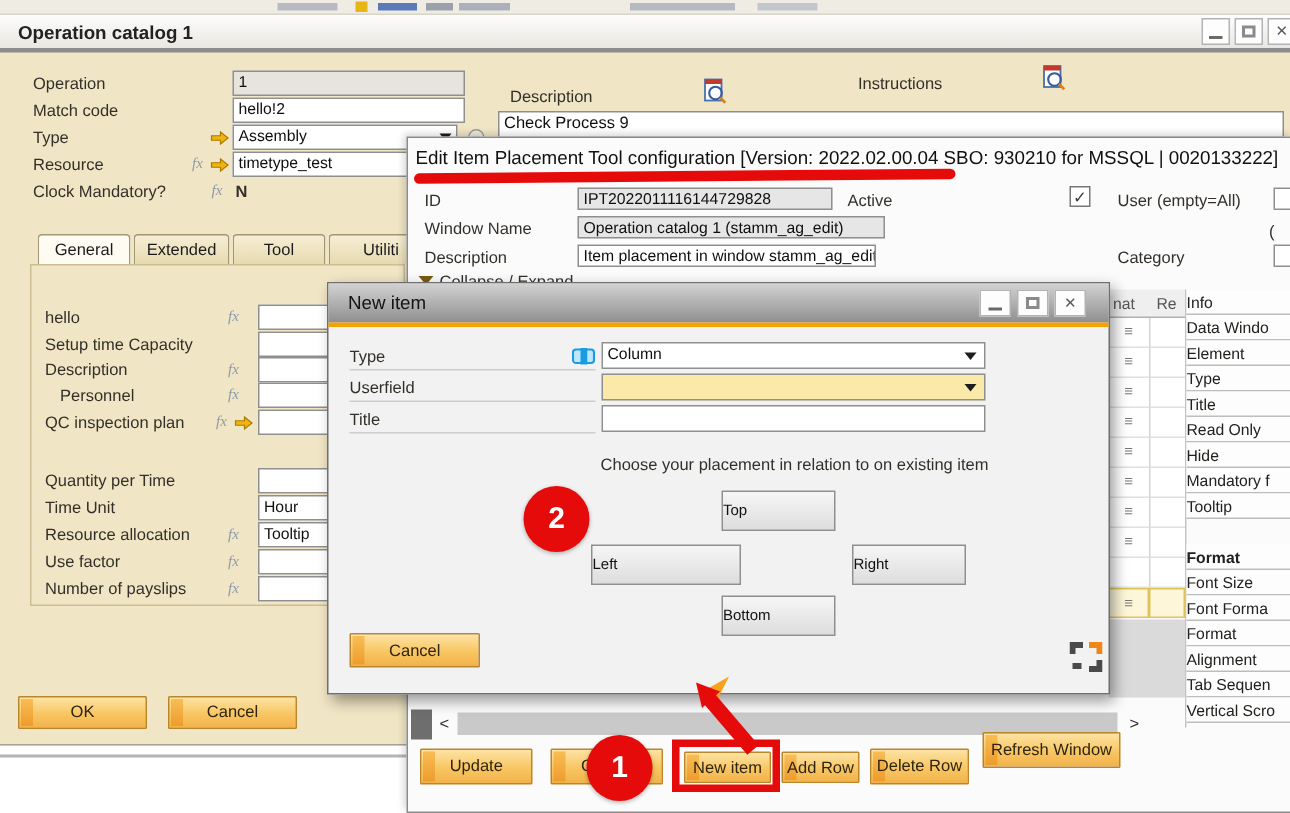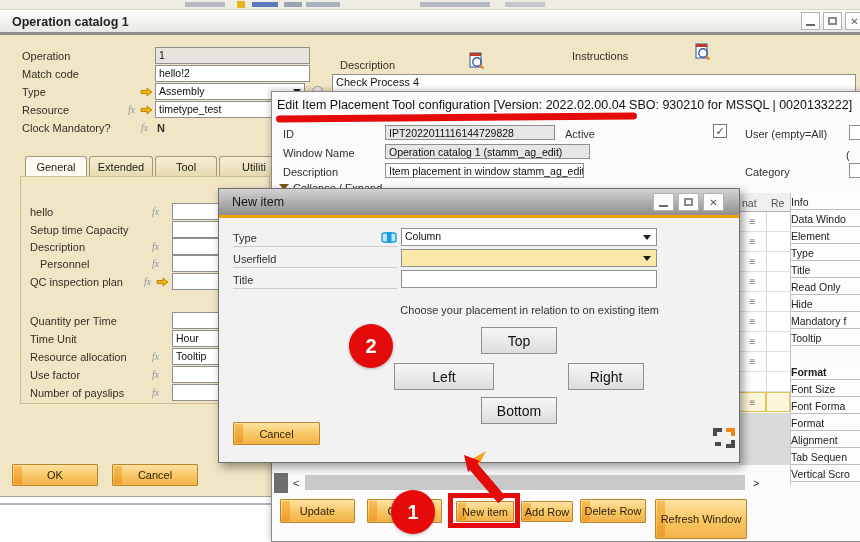--- a/index.html
+++ b/index.html
@@ -14,21 +14,21 @@
   .fx{position:absolute;font-family:"Liberation Serif",serif;font-style:italic;font-size:10px;color:#8d9aab}
   .tri-down{position:absolute;width:0;height:0;border-left:4px solid transparent;
             border-right:4px solid transparent;border-top:5px solid #1d1d1d}
   .gold{position:absolute;border:1px solid #b9862c;border-radius:1px;
         background:linear-gradient(180deg,#fde3a4,#f8c662 55%,#f2b24c);
         font-size:11px;color:#2f2410;display:flex;align-items:center;justify-content:center;overflow:hidden}
   .gold::before{content:"";position:absolute;left:1px;top:1px;bottom:1px;width:8px;
         background:linear-gradient(180deg,#f8bd55,#ee9c2c)}
   .gold span{position:relative;white-space:nowrap}
   .graybtn{position:absolute;border:1px solid #8f8f8f;background:linear-gradient(180deg,#f6f6f6,#dddddd);
-        font-size:14px;color:#111;display:flex;align-items:center;justify-content:center}
+        font-size:10px;color:#111;display:flex;align-items:center;}
   .winbtn{position:absolute;width:19px;height:18px;background:#fdfdfd;border:1px solid #b3b3b3;
         display:flex;align-items:center;justify-content:center;font-size:10px;color:#5a5a5a}
   .winbtn .bar{width:9px;height:2px;background:#6a6a6a;margin-top:8px}
   .winbtn .box{width:9px;height:8px;border:2px solid #8a8a8a}
   .tab{position:absolute;height:20px;border:1px solid #a29877;border-bottom:none;border-radius:3px 3px 0 0;
         font-size:11px;display:flex;align-items:center;justify-content:center;
         background:linear-gradient(#f6eed4,#e7dab1);white-space:nowrap;overflow:hidden}
   .tab.active{background:#fdfbf2}
   .prow{position:absolute;left:791px;width:70px;height:17px;font-size:10.5px;color:#22211e;
         border-bottom:1px solid #bdbdbd;display:flex;align-items:flex-end;padding-bottom:1px;
@@ -107,21 +107,21 @@
       <circle cx="9" cy="10" r="4.2" fill="none" stroke="#335c9e" stroke-width="1.4"></circle>
       <line x1="12" y1="13" x2="15.5" y2="16.5" stroke="#d98019" stroke-width="1.8"></line>
     </svg>
     <div class="lbl" style="left:572px;top:40px">Instructions</div>
     <svg class="abs" style="left:694px;top:33px" width="17" height="18" viewBox="0 0 17 18">
       <rect x="2" y="1" width="11" height="14" fill="#ffffff" stroke="#4a6fae" stroke-width="1.2"></rect>
       <rect x="2" y="1" width="11" height="3" fill="#c0392b"></rect>
       <circle cx="9" cy="10" r="4.2" fill="none" stroke="#335c9e" stroke-width="1.4"></circle>
       <line x1="12" y1="13" x2="15.5" y2="16.5" stroke="#d98019" stroke-width="1.8"></line>
     </svg>
-    <div class="inp" style="left:332px;top:64px;width:524px;height:18px;font-size:11px">Check Process 4</div>
+    <div class="inp" style="left:332px;top:64px;width:524px;height:18px;font-size:11px">Check Process 9</div>
 
     <div class="tab active" style="left:25px;top:146px;width:62px">
         <span>General</span>
       </div>
     <div class="tab" style="left:89px;top:146px;width:64px">
         <span>Extended</span>
       </div>
     <div class="tab" style="left:155px;top:146px;width:62px">
         <span>Tool</span>
       </div>
@@ -263,21 +263,21 @@
     </div>
   <div class="gold" style="left:456px;top:501px;width:58px;height:21px;z-index:21">
       <span>New item</span>
     </div>
   <div class="gold" style="left:521px;top:501px;width:52px;height:21px;z-index:21">
       <span>Add Row</span>
     </div>
   <div class="gold" style="left:580px;top:499px;width:66px;height:24px;z-index:21">
       <span>Delete Row</span>
     </div>
-  <div class="gold" style="left:655px;top:499px;width:92px;height:40px;z-index:21">
+  <div class="gold" style="left:655px;top:488px;width:92px;height:24px;z-index:21">
       <span>Refresh Window</span>
     </div>
 
   <div class="abs" style="left:218px;top:188px;width:522px;height:275px;background:#f2f2f2;border:1px solid #6f6f6f;z-index:40;box-shadow:3px 4px 9px rgba(0,0,0,.4)">
     <div class="abs" style="left:0;top:0;width:520px;height:26px;background:linear-gradient(180deg,#d2d2d2,#8f8f8f)">
       <div class="lbl" style="left:13px;top:6px;font-size:12.5px;color:#141414">New item</div>
       <div class="winbtn" style="left:434px;top:4px;width:21px;height:18px">
           <div class="bar"></div>
         </div>
       <div class="winbtn" style="left:459px;top:4px;width:21px;height:18px">

